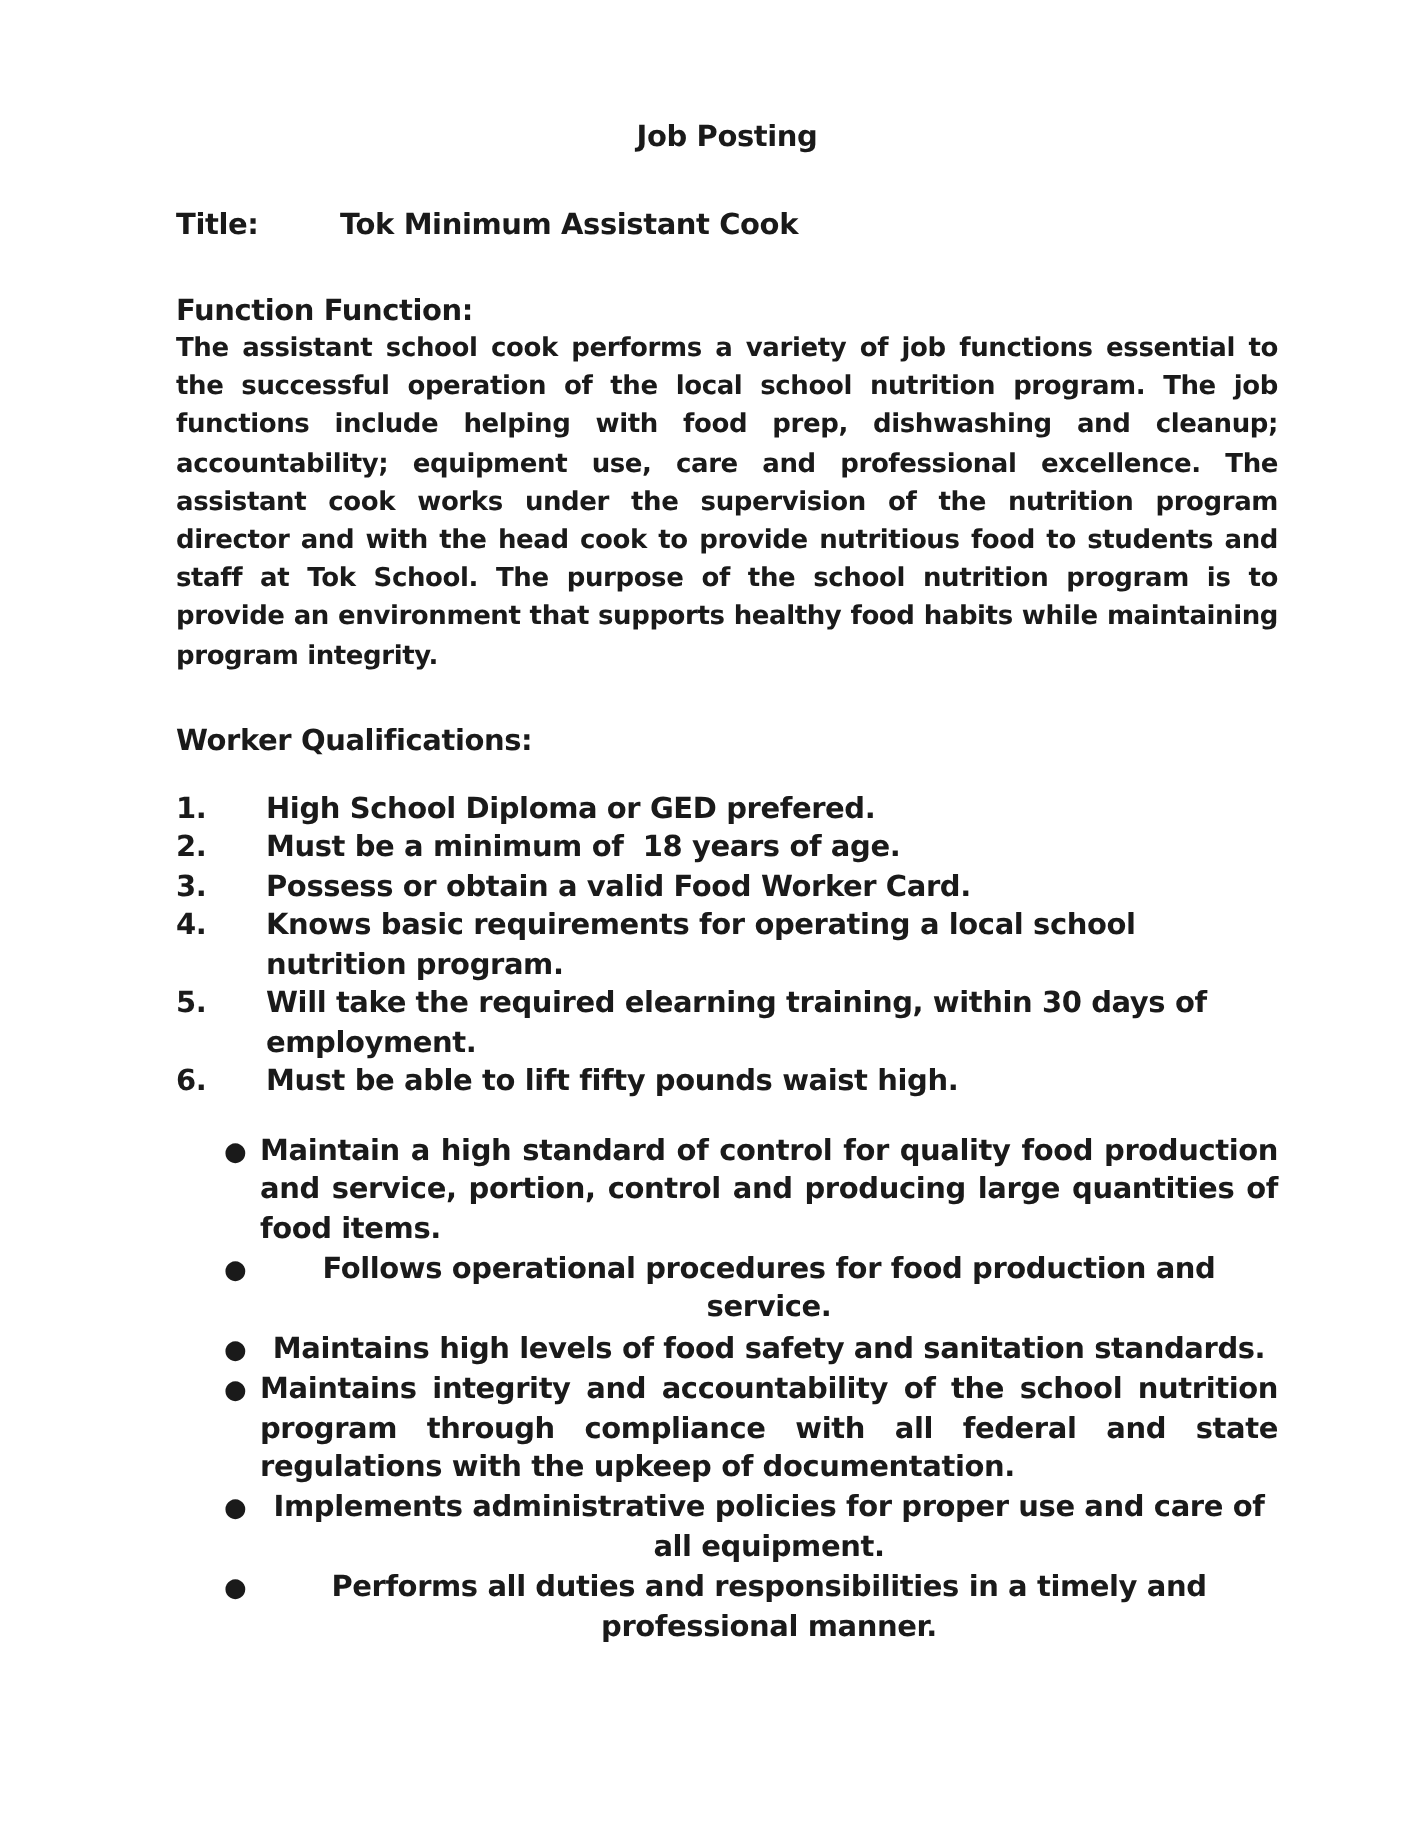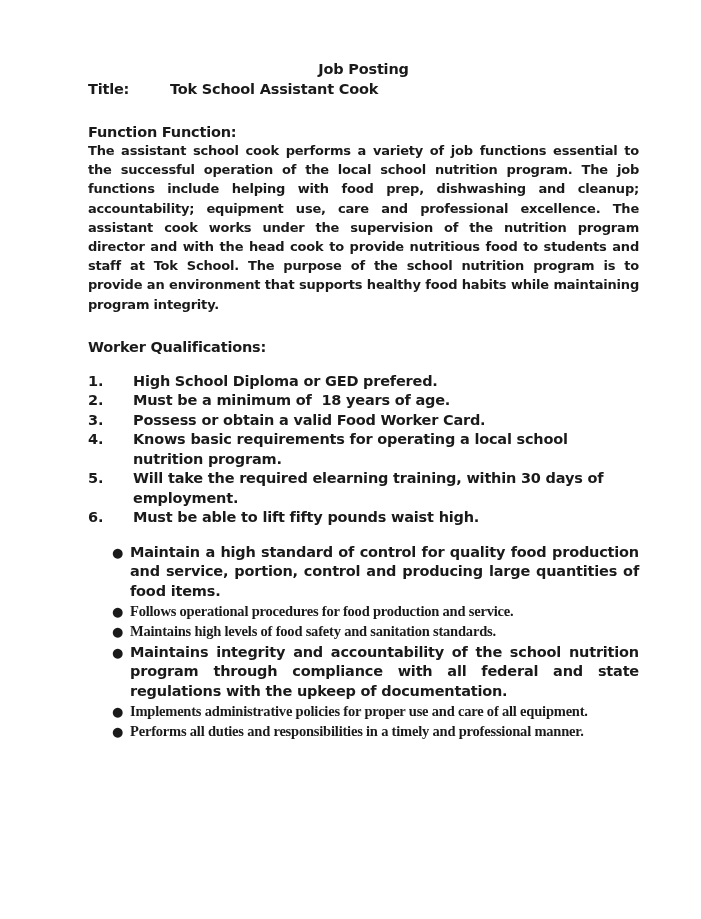--- a/index.html
+++ b/index.html
@@ -43,20 +43,21 @@
 
   .doc-title {
     text-align: center;
     font-size: 14.5px;
     line-height: 1.1;
     margin: 0 0 0 0;
     padding-bottom: 2px;
   }
 
   .meta-block {
+    margin-top: 24px;
   }
   .meta-row {
     display: flex;
     font-size: 14.5px;
     line-height: 19px;
   }
   .meta-label {
     width: 82px;
     flex: 0 0 82px;
   }
@@ -110,36 +111,35 @@
     flex: 0 0 18px;
     width: 18px;
     font-size: 13px;
     line-height: 19.4px;
   }
   .bullet-text {
     flex: 1 1 auto;
     text-align: justify;
   }
   .bullet-text.no-justify {
-    text-align: left;
-    font-family: Liberation Serif, serif;
+    text-align: center;
   }
 </style>
 </head>
 <body>
 
 <div class="page">
   <div class="content">
 
     <div class="doc-title sans">Job Posting</div>
 
     <div class="meta-block">
       <div class="meta-row sans">
         <div class="meta-label">Title:</div>
-        <div class="meta-value">Tok School Assistant Cook</div>
+        <div class="meta-value">Tok Minimum Assistant Cook</div>
       </div>
     </div>
 
     <div class="section-heading sans">Function Function:</div>
 
     <div class="para sans">The assistant school cook performs a variety of job functions essential to the successful operation of the local school nutrition program.  The job functions include helping with food prep, dishwashing and cleanup; accountability; equipment use, care and professional excellence.   The assistant cook works under the supervision of the nutrition program director and with the head cook to provide nutritious food to students and staff at Tok School.  The purpose of the school nutrition program is to provide an environment that supports healthy food habits while maintaining program integrity.</div>
 
     <div class="section-heading sans">Worker Qualifications:</div>
 
     <div class="num-list">

